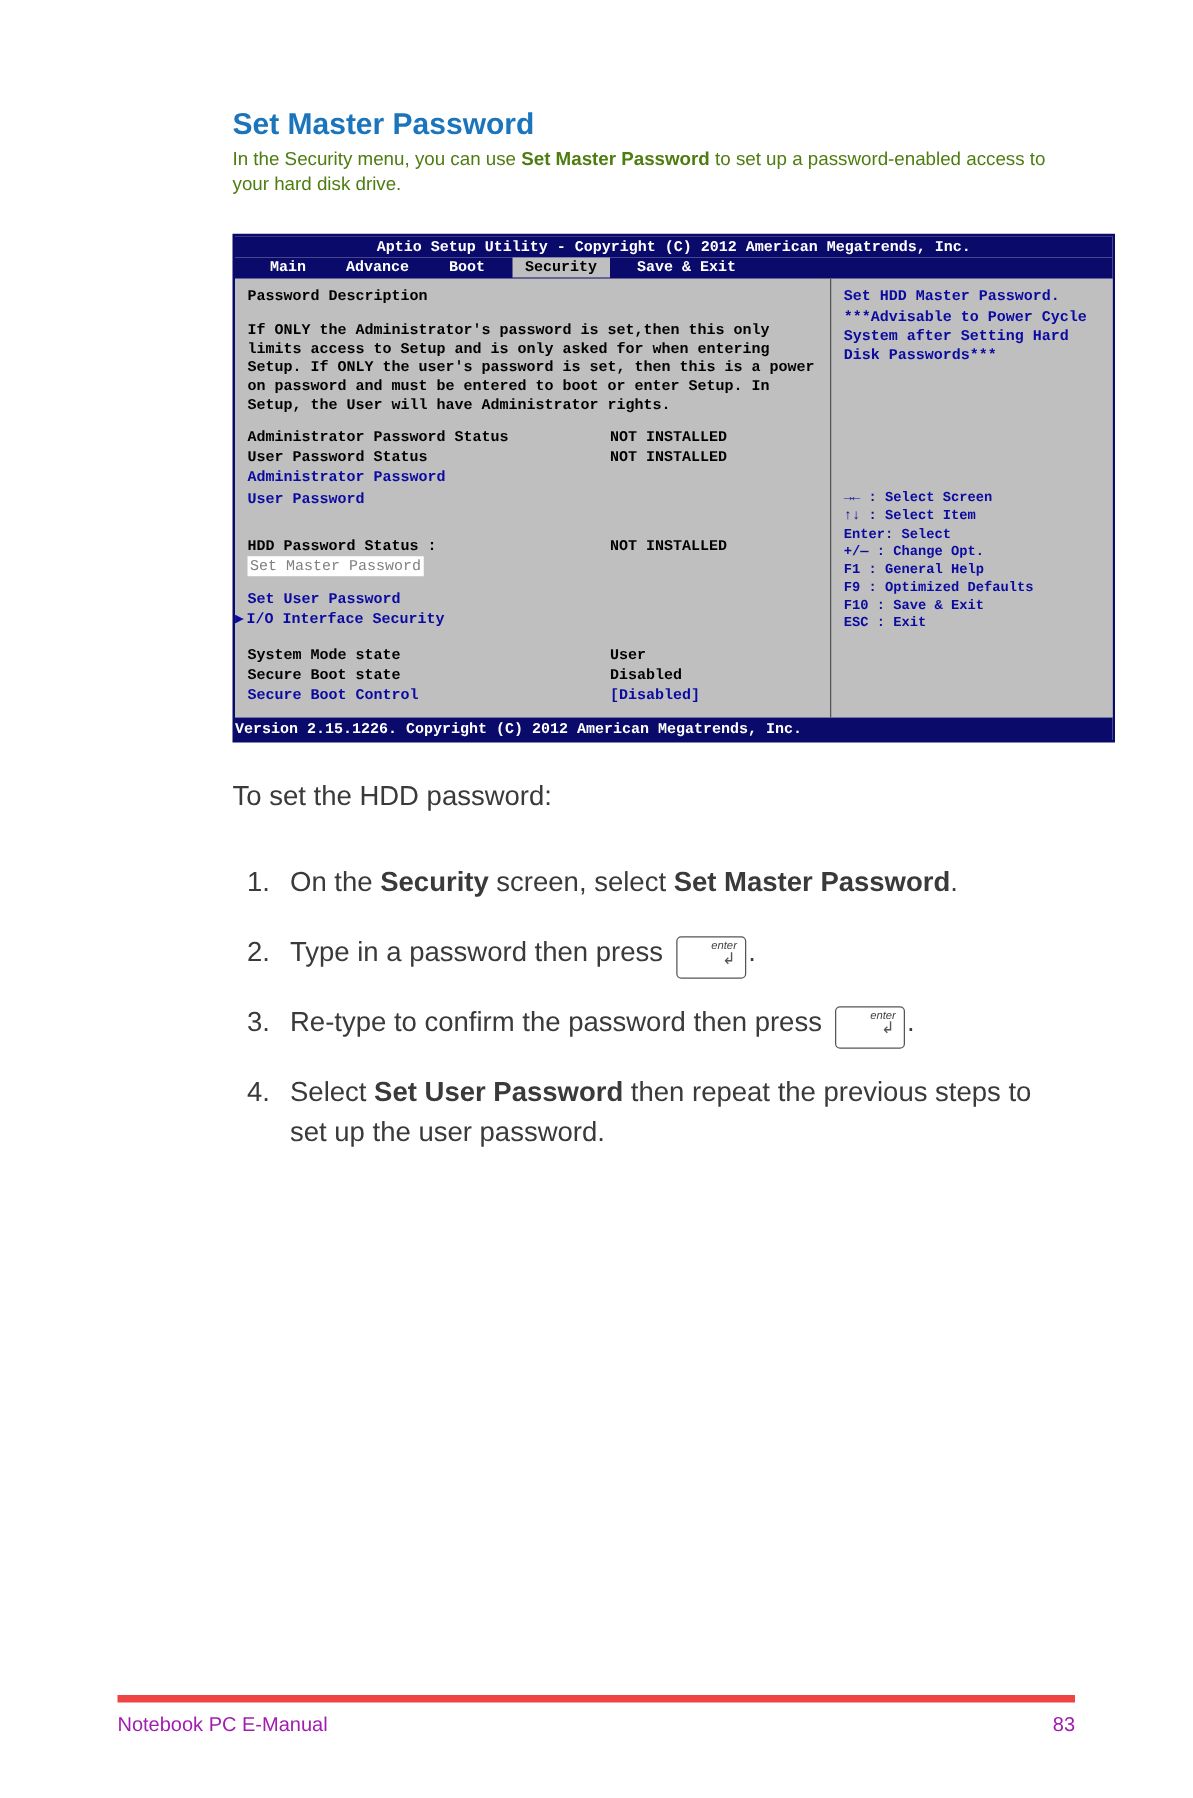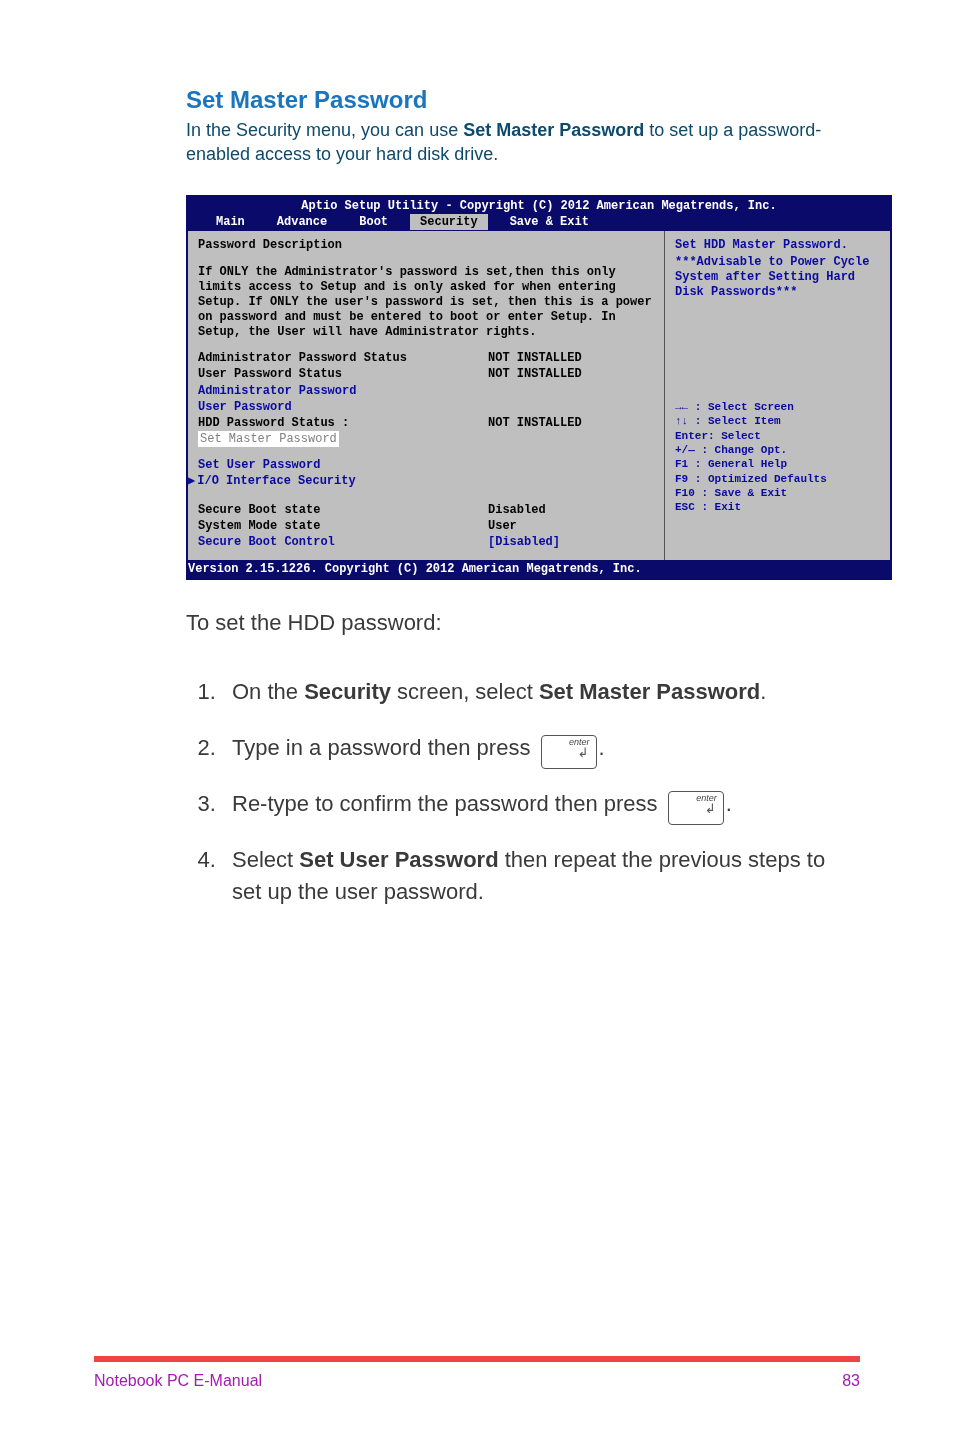--- a/index.html
+++ b/index.html
@@ -1,19 +1,19 @@
 <!DOCTYPE html>
 <html><head>
 <meta charset="utf-8">
 <style>
   * { box-sizing: border-box; margin: 0; padding: 0; }
   html, body { width: 954px; height: 1438px; background: #fff; font-family: "Segoe UI", "Helvetica Neue", Arial, sans-serif; color: #3a3a3a; }
   .page { width: 954px; height: 1438px; position: relative; padding: 86px 94px 0 186px; }
   .heading { color: #1b75bc; font-weight: 700; font-size: 24px; margin-bottom: 4px; font-family: "Segoe UI", Arial, sans-serif; }
-  .intro { font-size: 18px; line-height: 1.35; color: #0c4a6e; margin-bottom: 28px; }
+  .intro { font-size: 15px; line-height: 1.35; color: #4d7c0f; margin-bottom: 28px; }
   .intro b { font-weight: 700; }
 
   
   .bios { width: 706px; border: 2px solid #0a0a6a; font-family: "Courier New", monospace; font-size: 12px; color: #000; margin: 0 auto 30px 0; line-height: 1.35; }
   .bios-title { background: #0a0a6a; color: #fff; text-align: center; padding: 1px 0 0 0; font-weight: bold; font-size: 12px; }
   .bios-tabs { background: #0a0a6a; color: #fff; padding: 0 0 1px 18px; display: flex; gap: 12px; font-weight: bold; }
   .bios-tabs span { padding: 0 10px; white-space: pre; }
   .bios-tabs .active { background: #bfbfbf; color: #000; }
   .bios-body { display: flex; background: #bfbfbf; }
   .bios-left { flex: 1; padding: 6px 10px 10px 10px; border-right: 1px solid #555; }
@@ -68,44 +68,44 @@
           <div class="lbl">Administrator Password Status</div>
           <div class="val">NOT INSTALLED</div>
         </div>
         <div class="row">
           <div class="lbl">User Password Status</div>
           <div class="val">NOT INSTALLED</div>
         </div>
         <div class="row blue">
           <div class="lbl">Administrator Password</div>
         </div>
-        <div class="row blue" style="margin-bottom:0">
+        <div class="row blue" style="margin-bottom:22px">
           <div class="lbl">User Password</div>
         </div>
         <div class="row">
           <div class="lbl">HDD Password Status :</div>
           <div class="val">NOT INSTALLED</div>
         </div>
         <div class="row" style="margin-bottom:10px">
           <span class="sel">Set Master Password</span>
         </div>
         <div class="row blue">
           <div class="lbl">Set User Password</div>
         </div>
         <div class="row blue" style="margin-left:-10px; margin-bottom:12px">
           <span style="margin-right:2px">▶</span>
             <div class="lbl">I/O Interface Security</div>
         </div>
         <div class="row">
+          <div class="lbl">System Mode state</div>
+          <div class="val">User</div>
+        </div>
+        <div class="row">
           <div class="lbl">Secure Boot state</div>
           <div class="val">Disabled</div>
-        </div>
-        <div class="row">
-          <div class="lbl">System Mode state</div>
-          <div class="val">User</div>
         </div>
         <div class="row blue">
           <div class="lbl">Secure Boot Control</div>
           <div class="val">[Disabled]</div>
         </div>
       </div>
       <div class="bios-right">
         <div class="help-title">Set HDD Master Password.</div>
         <div class="help-text">***Advisable  to  Power Cycle System after Setting Hard Disk Passwords***</div>
         <div class="keys">

